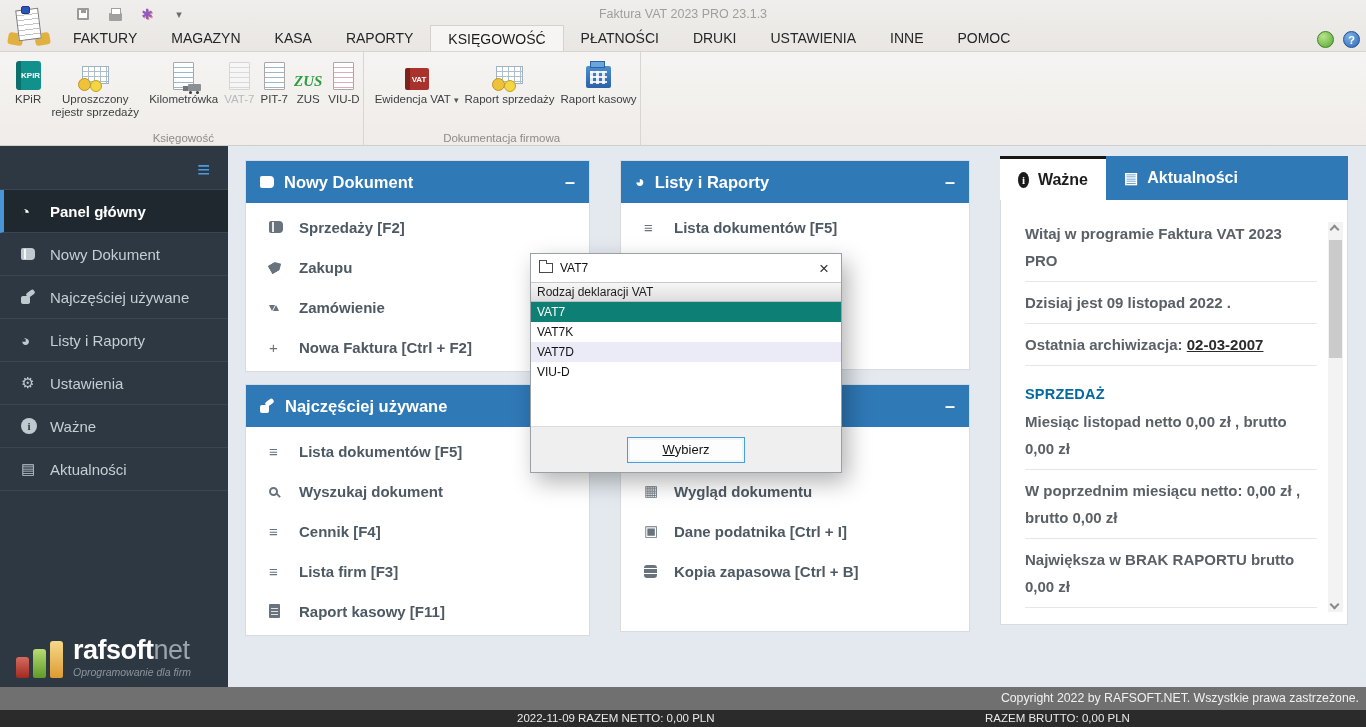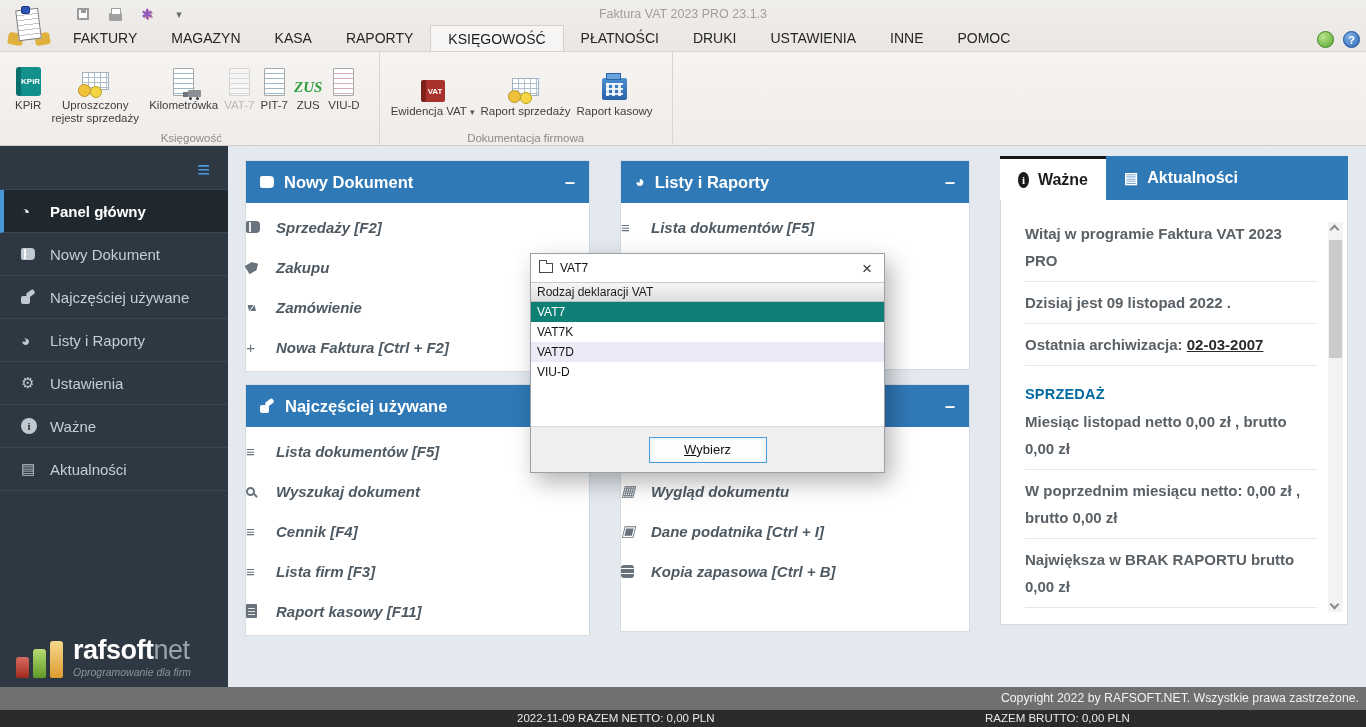--- a/index.html
+++ b/index.html
@@ -30,21 +30,21 @@
   .tabs { position:absolute; left:56px; bottom:0; display:flex; height:26px; }
   .mtab { padding:0 17px; line-height:26px; font-size:14px; color:#262626; cursor:default; }
   .mtab.active { background:#f7f5f3; border:1px solid #d5d1cd; border-bottom:none; color:#1c1c1c; }
   .winbtns { position:absolute; right:6px; bottom:3px; display:flex; gap:9px; }
   .circ { width:17px; height:17px; border-radius:50%; display:inline-flex; align-items:center; justify-content:center; font-size:11px; font-weight:bold; color:#fff; }
   .circ.green { background:radial-gradient(circle at 35% 30%, #b9e48b, #57a631); border:1px solid #3c8420; }
   .circ.blue  { background:radial-gradient(circle at 35% 30%, #7fb1e8, #2d69b5); border:1px solid #1d4f92; }
 
   
   .ribbon { position:relative; height:94px; background:linear-gradient(#f6f4f2,#efece9); border-bottom:1px solid #d2cec9; display:flex; align-items:flex-start; padding-left:4px; }
-  .rgroup { position:relative; height:100%; padding:5px 16px 14px 8px; border-right:1px solid #d9d5d0; display:flex;align-items:center; }
+  .rgroup { position:relative; height:100%; padding:5px 0 14px 8px; border-right:1px solid #d9d5d0; display:flex; }
   .ritems { display:flex; align-items:flex-start; }
   .ritem { display:flex; flex-direction:column; align-items:center; margin:0 3px; cursor:default; }
   .rico { height:33px; display:flex; align-items:flex-end; justify-content:center; }
   .rlabel { margin-top:3px; font-size:11.5px; color:#3e3e3e; text-align:center; line-height:1.15; max-width:96px; }
   .ritem.disabled .rlabel { color:#b9b9b9; }
   .ritem.disabled .rico { opacity:.38; }
   .rcaption { position:absolute; bottom:1px; left:0; right:0; text-align:center; font-size:11.5px; color:#8f8b86; }
   
   .kpir-ic { width:25px; height:29px; background:#12918c; border-left:5px solid #0b6f6b; border-radius:3px; color:#fff; font-size:8px; font-weight:bold; display:flex; align-items:center; justify-content:center; }
   .gridcoins { width:27px; height:18px; background:#fff; border:1px solid #9fb3c2; position:relative; margin-bottom:6px;
@@ -86,21 +86,21 @@
 
   .main { position:relative; flex:1; background:#e3e9ef; }
 
   
   .panel { position:absolute; background:#fff; border:1px solid #d7dce1; }
   .phead { height:42px; background:#2f79b7; display:flex; align-items:center; padding:0 14px; color:#fff; }
   .pic { display:inline-flex; margin-right:10px; color:#fff; font-size:16px; }
   .ptitle { font-size:16.5px; font-weight:bold; }
   .pmin { margin-left:auto; font-size:18px; font-weight:bold; cursor:default; line-height:1; }
   .pbody { padding:4px 0; }
-  .prow { height:40px; display:flex; align-items:center; cursor:default;font-style:italic; }
+  .prow { height:40px; display:flex; align-items:center; padding-left:23px; cursor:default; }
   .ric { width:30px; color:#68737d; font-size:15px; display:inline-flex; align-items:center; }
   .rlab { font-size:15px; font-weight:bold; color:#4d5963; }
   .p-nowy { left:17px; top:14px; width:345px; }
   .p-listy { left:392px; top:14px; width:350px; }
   .p-listy .pbody { height:166px; }
   .p-najcz { left:17px; top:238px; width:345px; }
   .p-ustaw { left:392px; top:238px; width:350px; }
   .p-ustaw .pbody { height:204px; }
 
   
@@ -134,21 +134,21 @@
   .ilink { color:#2b2b2b; text-decoration:underline; cursor:pointer; }
   .rule { border-bottom:1px solid #e6e6e6; margin:7px 0; }
   .ihead { font-weight:bold; color:#0369a1; font-size:14.5px; margin:20px 0 6px; letter-spacing:.2px; }
   .vscroll { position:absolute; right:4px; top:22px; width:15px; height:390px; background:#f3f3f3; }
   .chev { position:absolute; left:3px; width:7px; height:7px; border-right:2px solid #8a8a8a; border-bottom:2px solid #8a8a8a; }
   .chev.up { top:4px; transform:rotate(-135deg); }
   .chev.down { bottom:4px; transform:rotate(45deg); }
   .vthumb { position:absolute; left:1px; top:18px; width:13px; height:118px; background:#cbcbcb; }
 
   
-  .dlg { position:absolute; left:530px; top:253px; width:355px; background:#fff; border:1px solid #9aa0a6; box-shadow:6px 9px 22px rgba(0,0,0,.3); z-index:40; font-size:12px; }
+  .dlg { position:absolute; left:530px; top:253px; width:312px; background:#fff; border:1px solid #9aa0a6; box-shadow:6px 9px 22px rgba(0,0,0,.3); z-index:40; font-size:12px; }
   .dlg-title { height:28px; display:flex; align-items:center; padding:0 8px; background:#fff; }
   .dfolder { width:14px; height:10px; background:#fff; border:1.5px solid #4a4a4a; position:relative; margin-right:7px; }
   .dfolder::before { content:''; position:absolute; top:-4px; left:-1px; width:6px; height:3px; background:#fff; border:1.5px solid #4a4a4a; border-bottom:none; }
   .dlg-name { font-size:12px; color:#111; }
   .dlg-x { margin-left:auto; font-size:17px; color:#333; line-height:1; cursor:default; padding:0 4px; }
   .dlg-lhead { height:20px; line-height:19px; padding-left:6px; background:linear-gradient(#f6f6f6,#dedede); border-top:1px solid #c9c9c9; border-bottom:1px solid #bdbdbd; color:#1c1c1c; }
   .dopt { height:20px; line-height:20px; padding-left:6px; color:#111; cursor:default; }
   .dopt.sel { background:#0d7f75; color:#fff; }
   .dopt.alt { background:#ebebf8; }
   .dlg-fill { height:44px; background:#fff; }

